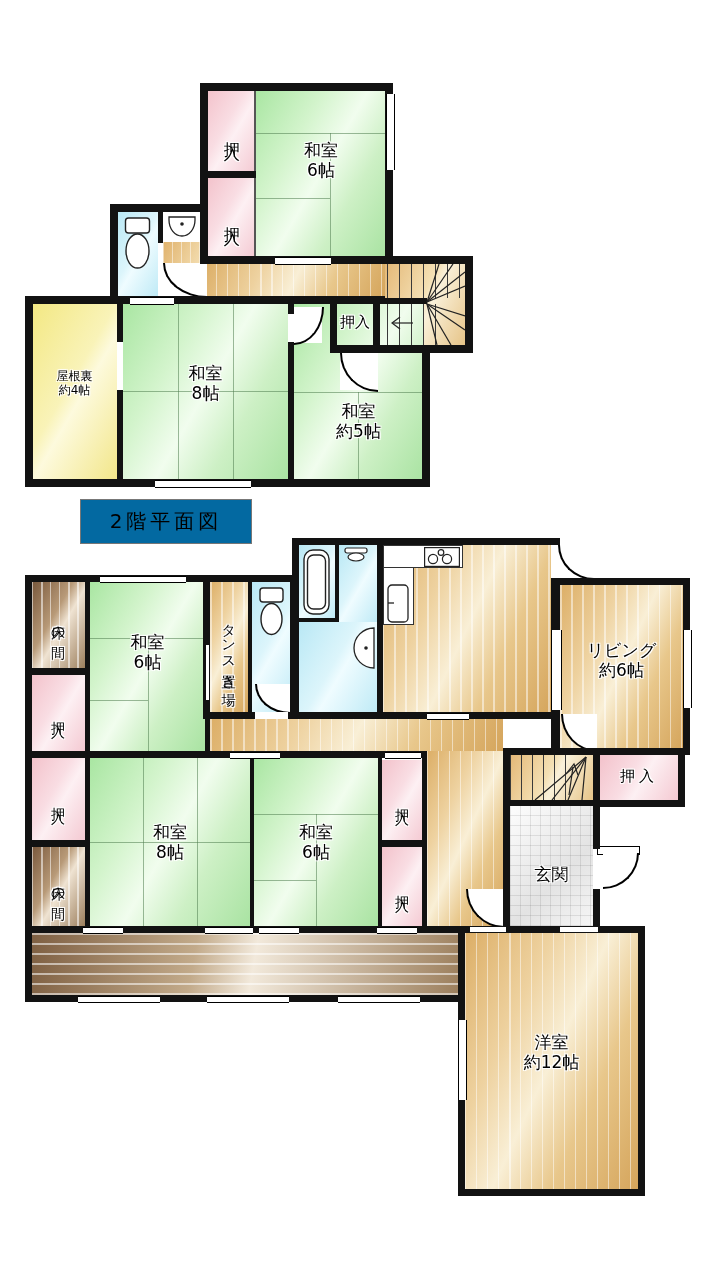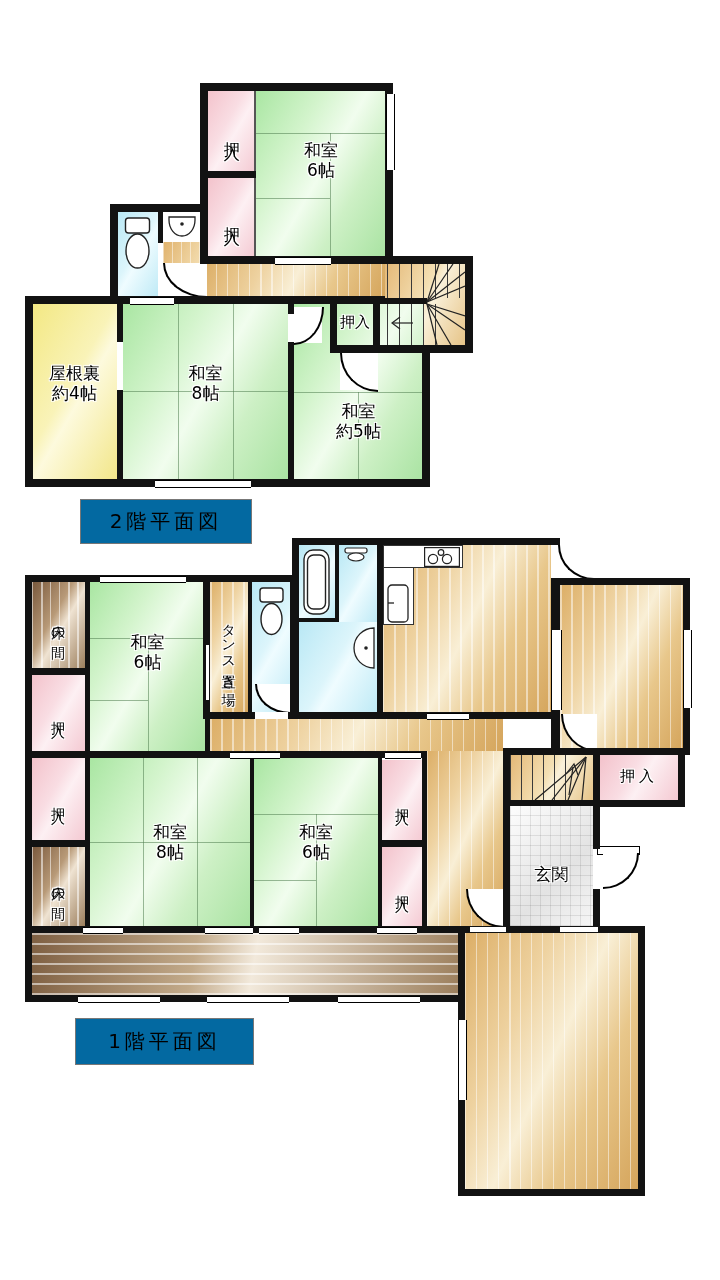--- a/index.html
+++ b/index.html
@@ -133,21 +133,21 @@
   <svg class="fix" style="left:167px;top:214px;" width="30" height="26" viewBox="0 0 30 26">
     <path d="M2,3 h26 v3 a13,16 0 0 1 -26,0 z" fill="#fff" stroke="#222" stroke-width="1.3"></path>
     <circle cx="15" cy="10" r="1.8" fill="#222"></circle>
   </svg>
 
   <div class="lbl vert" style="left:207px;top:96px;width:49px;height:72px;font-size:16px;">押入</div>
   <div class="lbl vert" style="left:207px;top:182px;width:49px;height:70px;font-size:16px;">押入</div>
   <div class="lbl" style="left:256px;top:136px;width:130px;height:50px;">和室
 6帖</div>
   <div class="lbl md" style="left:337px;top:311px;width:36px;height:24px;">押入</div>
-  <div class="lbl" style="left:32px;top:360px;width:85px;height:48px;font-size:17px;">屋根裏
+  <div class="lbl" style="left:32px;top:360px;width:85px;height:48px;font-size:12px;">屋根裏
 約4帖</div>
   <div class="lbl" style="left:123px;top:360px;width:165px;height:48px;">和室
 8帖</div>
   <div class="lbl" style="left:294px;top:398px;width:129px;height:48px;">和室
 約5帖</div>
   <div class="cap" style="left:80px;top:499px;width:170px;height:43px;">2階平面図</div>
 
   <div class="r water" style="left:299px;top:545px;width:36px;height:75px;"></div>
   <div class="r water" style="left:339px;top:545px;width:38px;height:77px;"></div>
   <div class="r water" style="left:299px;top:622px;width:78px;height:90px;"></div>
@@ -298,26 +298,29 @@
   </svg>
   <svg class="fix" style="left:387px;top:584px;" width="22" height="39" viewBox="0 0 22 39">
     <rect x="1" y="1" width="20" height="37" rx="4" fill="#fff" stroke="#222" stroke-width="1.3"></rect>
     <line x1="1" y1="19" x2="7" y2="19" stroke="#222" stroke-width="1.3"></line>
   </svg>
 
   <div class="lbl vert sm" style="left:32px;top:590px;width:53px;height:72px;">床の間</div>
   <div class="lbl" style="left:90px;top:628px;width:115px;height:50px;">和室
 6帖</div>
   <div class="lbl vert sm" style="left:210px;top:590px;width:38px;height:116px;letter-spacing:1px;">タンス置き場</div>
+  <div class="lbl" style="left:560px;top:636px;width:123px;height:50px;">リビング
+約6帖</div>
   <div class="lbl vert sm" style="left:32px;top:680px;width:53px;height:65px;">押入</div>
   <div class="lbl vert sm" style="left:32px;top:764px;width:53px;height:70px;">押入</div>
   <div class="lbl vert sm" style="left:32px;top:852px;width:53px;height:70px;">床の間</div>
   <div class="lbl" style="left:90px;top:818px;width:160px;height:50px;">和室
 8帖</div>
   <div class="lbl" style="left:254px;top:818px;width:124px;height:50px;">和室
 6帖</div>
   <div class="lbl vert sm" style="left:382px;top:766px;width:41px;height:68px;">押入</div>
   <div class="lbl vert sm" style="left:382px;top:853px;width:41px;height:67px;">押入</div>
   <div class="lbl md" style="left:600px;top:763px;width:78px;height:28px;letter-spacing:4px;">押入</div>
   <div class="lbl" style="left:510px;top:860px;width:83px;height:30px;">玄関</div>
-  <div class="cap" style="left:75px;top:1018px;width:177px;height:45px;">1階平面図</div>
+  <div class="lbl" style="left:465px;top:1028px;width:173px;height:50px;">洋室
+約12帖</div>
 
 </div>
 
 </body></html>

